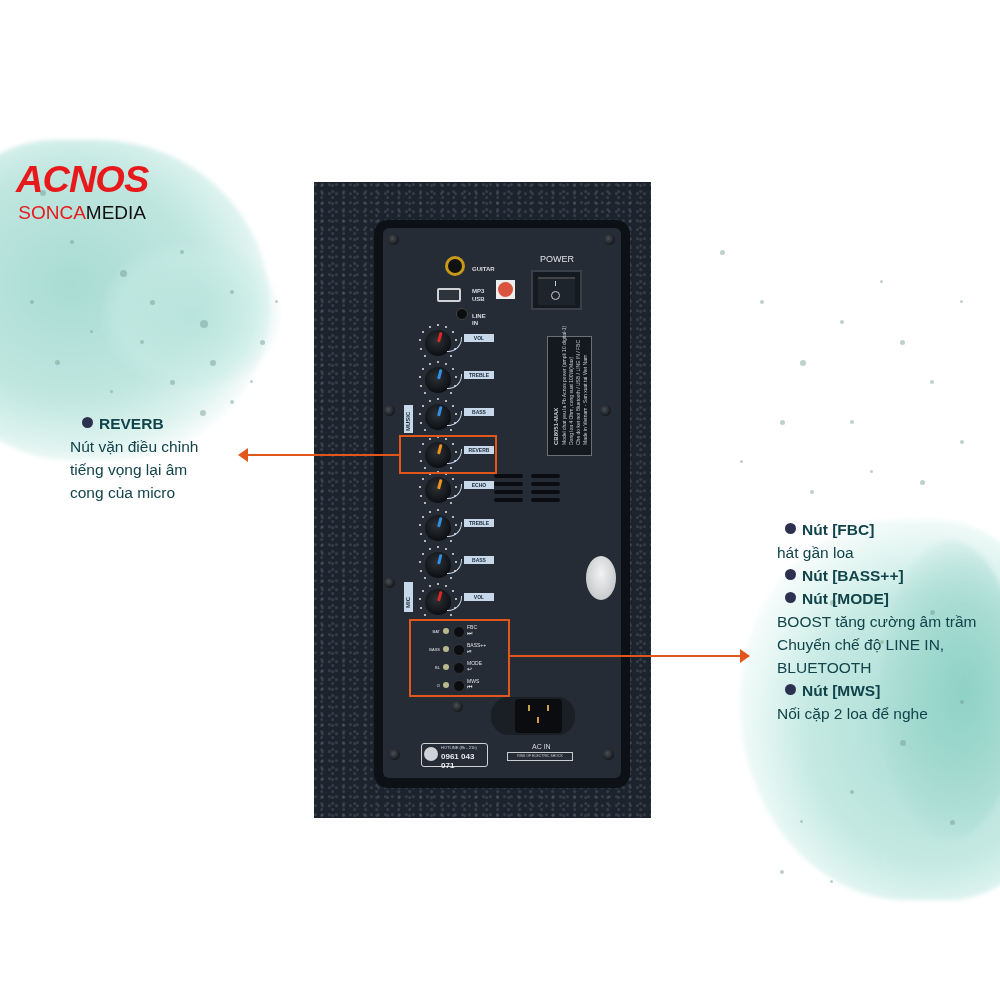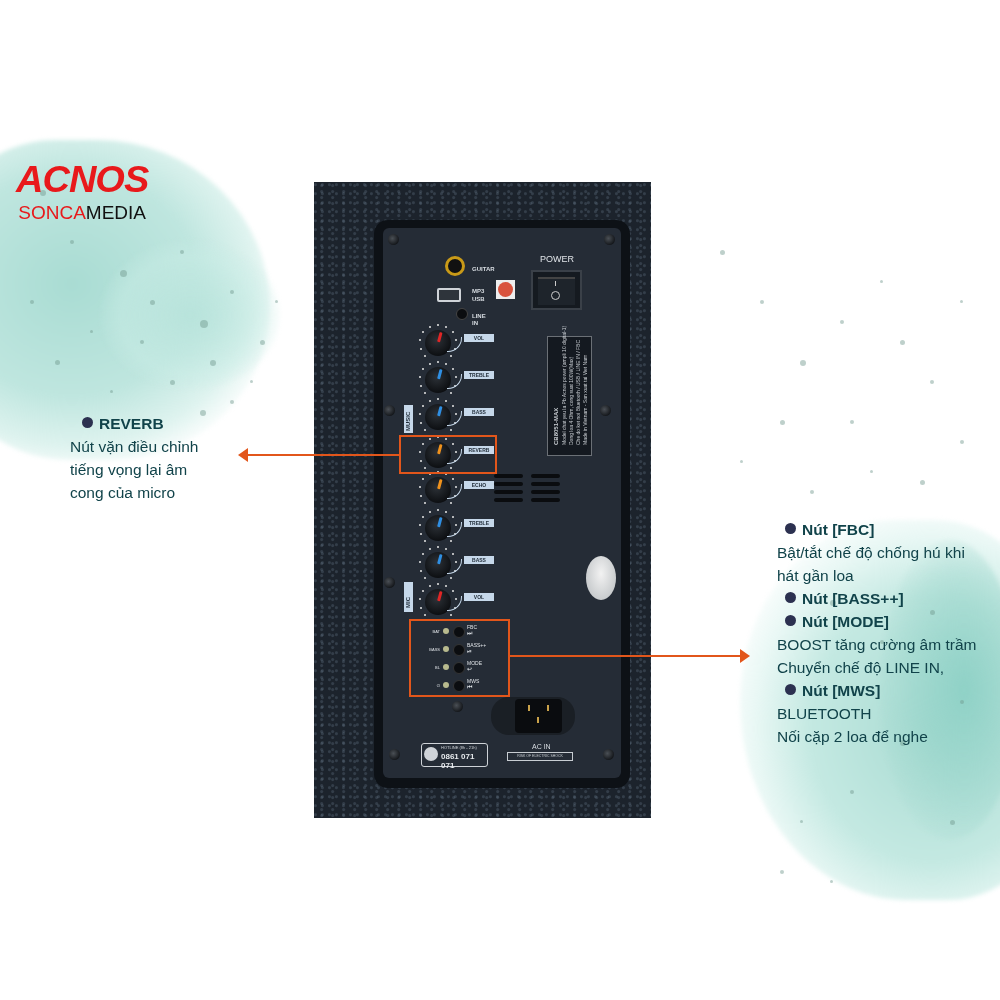--- a/index.html
+++ b/index.html
@@ -408,42 +408,41 @@
   <i style="left:13px;top:6px"></i>
   <i style="left:32px;top:6px"></i>
   <i style="left:22px;top:18px"></i>
 </div>
 <div class="ac-lbl">AC IN</div>
 <div class="ac-warn">RISK OF ELECTRIC SHOCK</div>
 
 <div class="hotline">
   <div class="ph"></div>
   <div class="hl">HOTLINE (8h - 21h)</div>
-  <div class="num">0861 071 071</div>
+  <div class="num">0961 043 071</div>
 </div>
 
 <div class="highlight" style="left:399px;top:435px;width:98px;height:39px"></div>
 <div class="arrow-line" style="left:242px;top:454px;width:157px"></div>
 <div class="arrow-head" style="left:238px;top:448px;border-top:7px solid transparent;border-bottom:7px solid transparent;border-right:10px solid #e2561b"></div>
 
 <div class="highlight" style="left:409px;top:619px;width:101px;height:78px"></div>
 <div class="arrow-line" style="left:510px;top:655px;width:232px"></div>
 <div class="arrow-head" style="left:740px;top:649px;border-top:7px solid transparent;border-bottom:7px solid transparent;border-left:10px solid #e2561b"></div>
 
 <div class="note" style="left:70px;top:412px">
   <div style="padding-left:12px"><span class="bullet"></span><span class="title">REVERB</span></div>
   <div>Nút vặn điều chỉnh</div>
   <div>tiếng vọng lại âm</div>
   <div>cong của micro</div>
 </div>
 
 <div class="note" style="left:777px;top:518px">
   <div style="padding-left:8px"><span class="bullet"></span><span class="title">Nút [FBC]</span></div>
-  <div>Bật/tắt chế độ chống hú khi</div>
   <div>hát gần loa</div>
   <div style="padding-left:8px"><span class="bullet"></span><span class="title">Nút [BASS++]</span></div>
   <div style="padding-left:8px"><span class="bullet"></span><span class="title">Nút [MODE]</span></div>
   <div>BOOST tăng cường âm trầm</div>
   <div>Chuyển chế độ LINE IN,</div>
+  <div>BLUETOOTH</div>
   <div style="padding-left:8px"><span class="bullet"></span><span class="title">Nút [MWS]</span></div>
-  <div>BLUETOOTH</div>
   <div>Nối cặp 2 loa để nghe</div>
 </div>
 
 </body></html>

